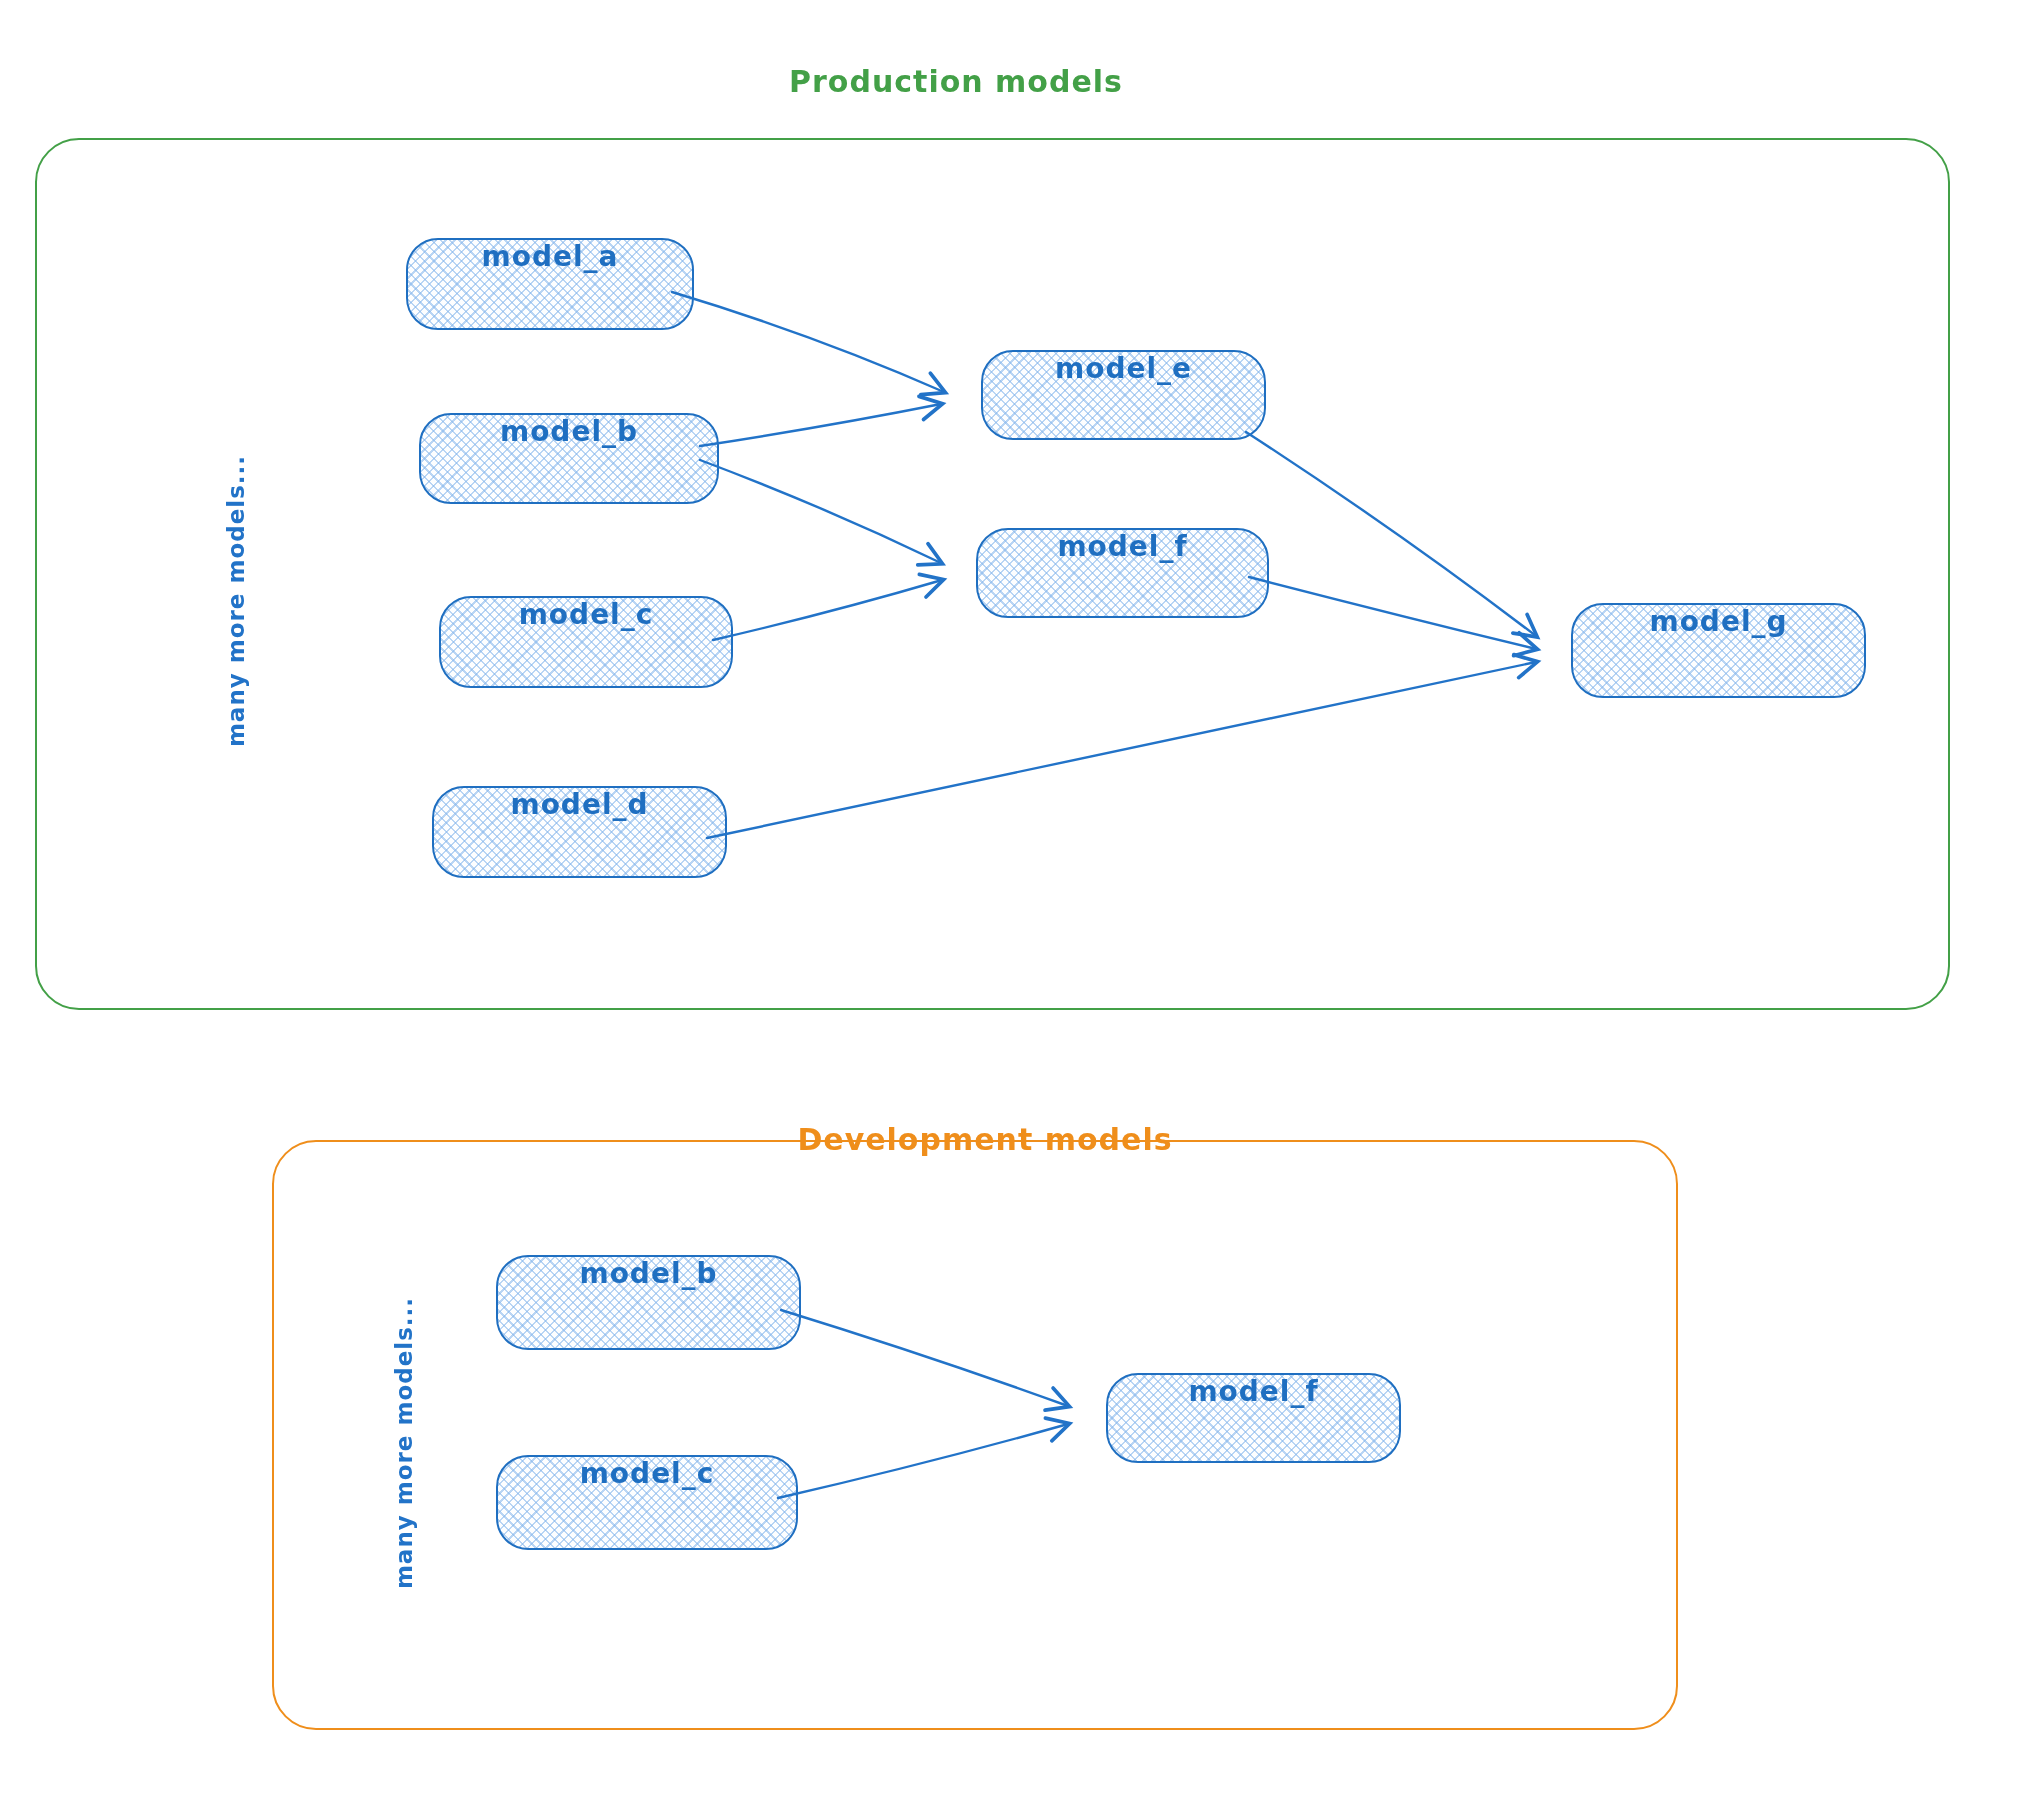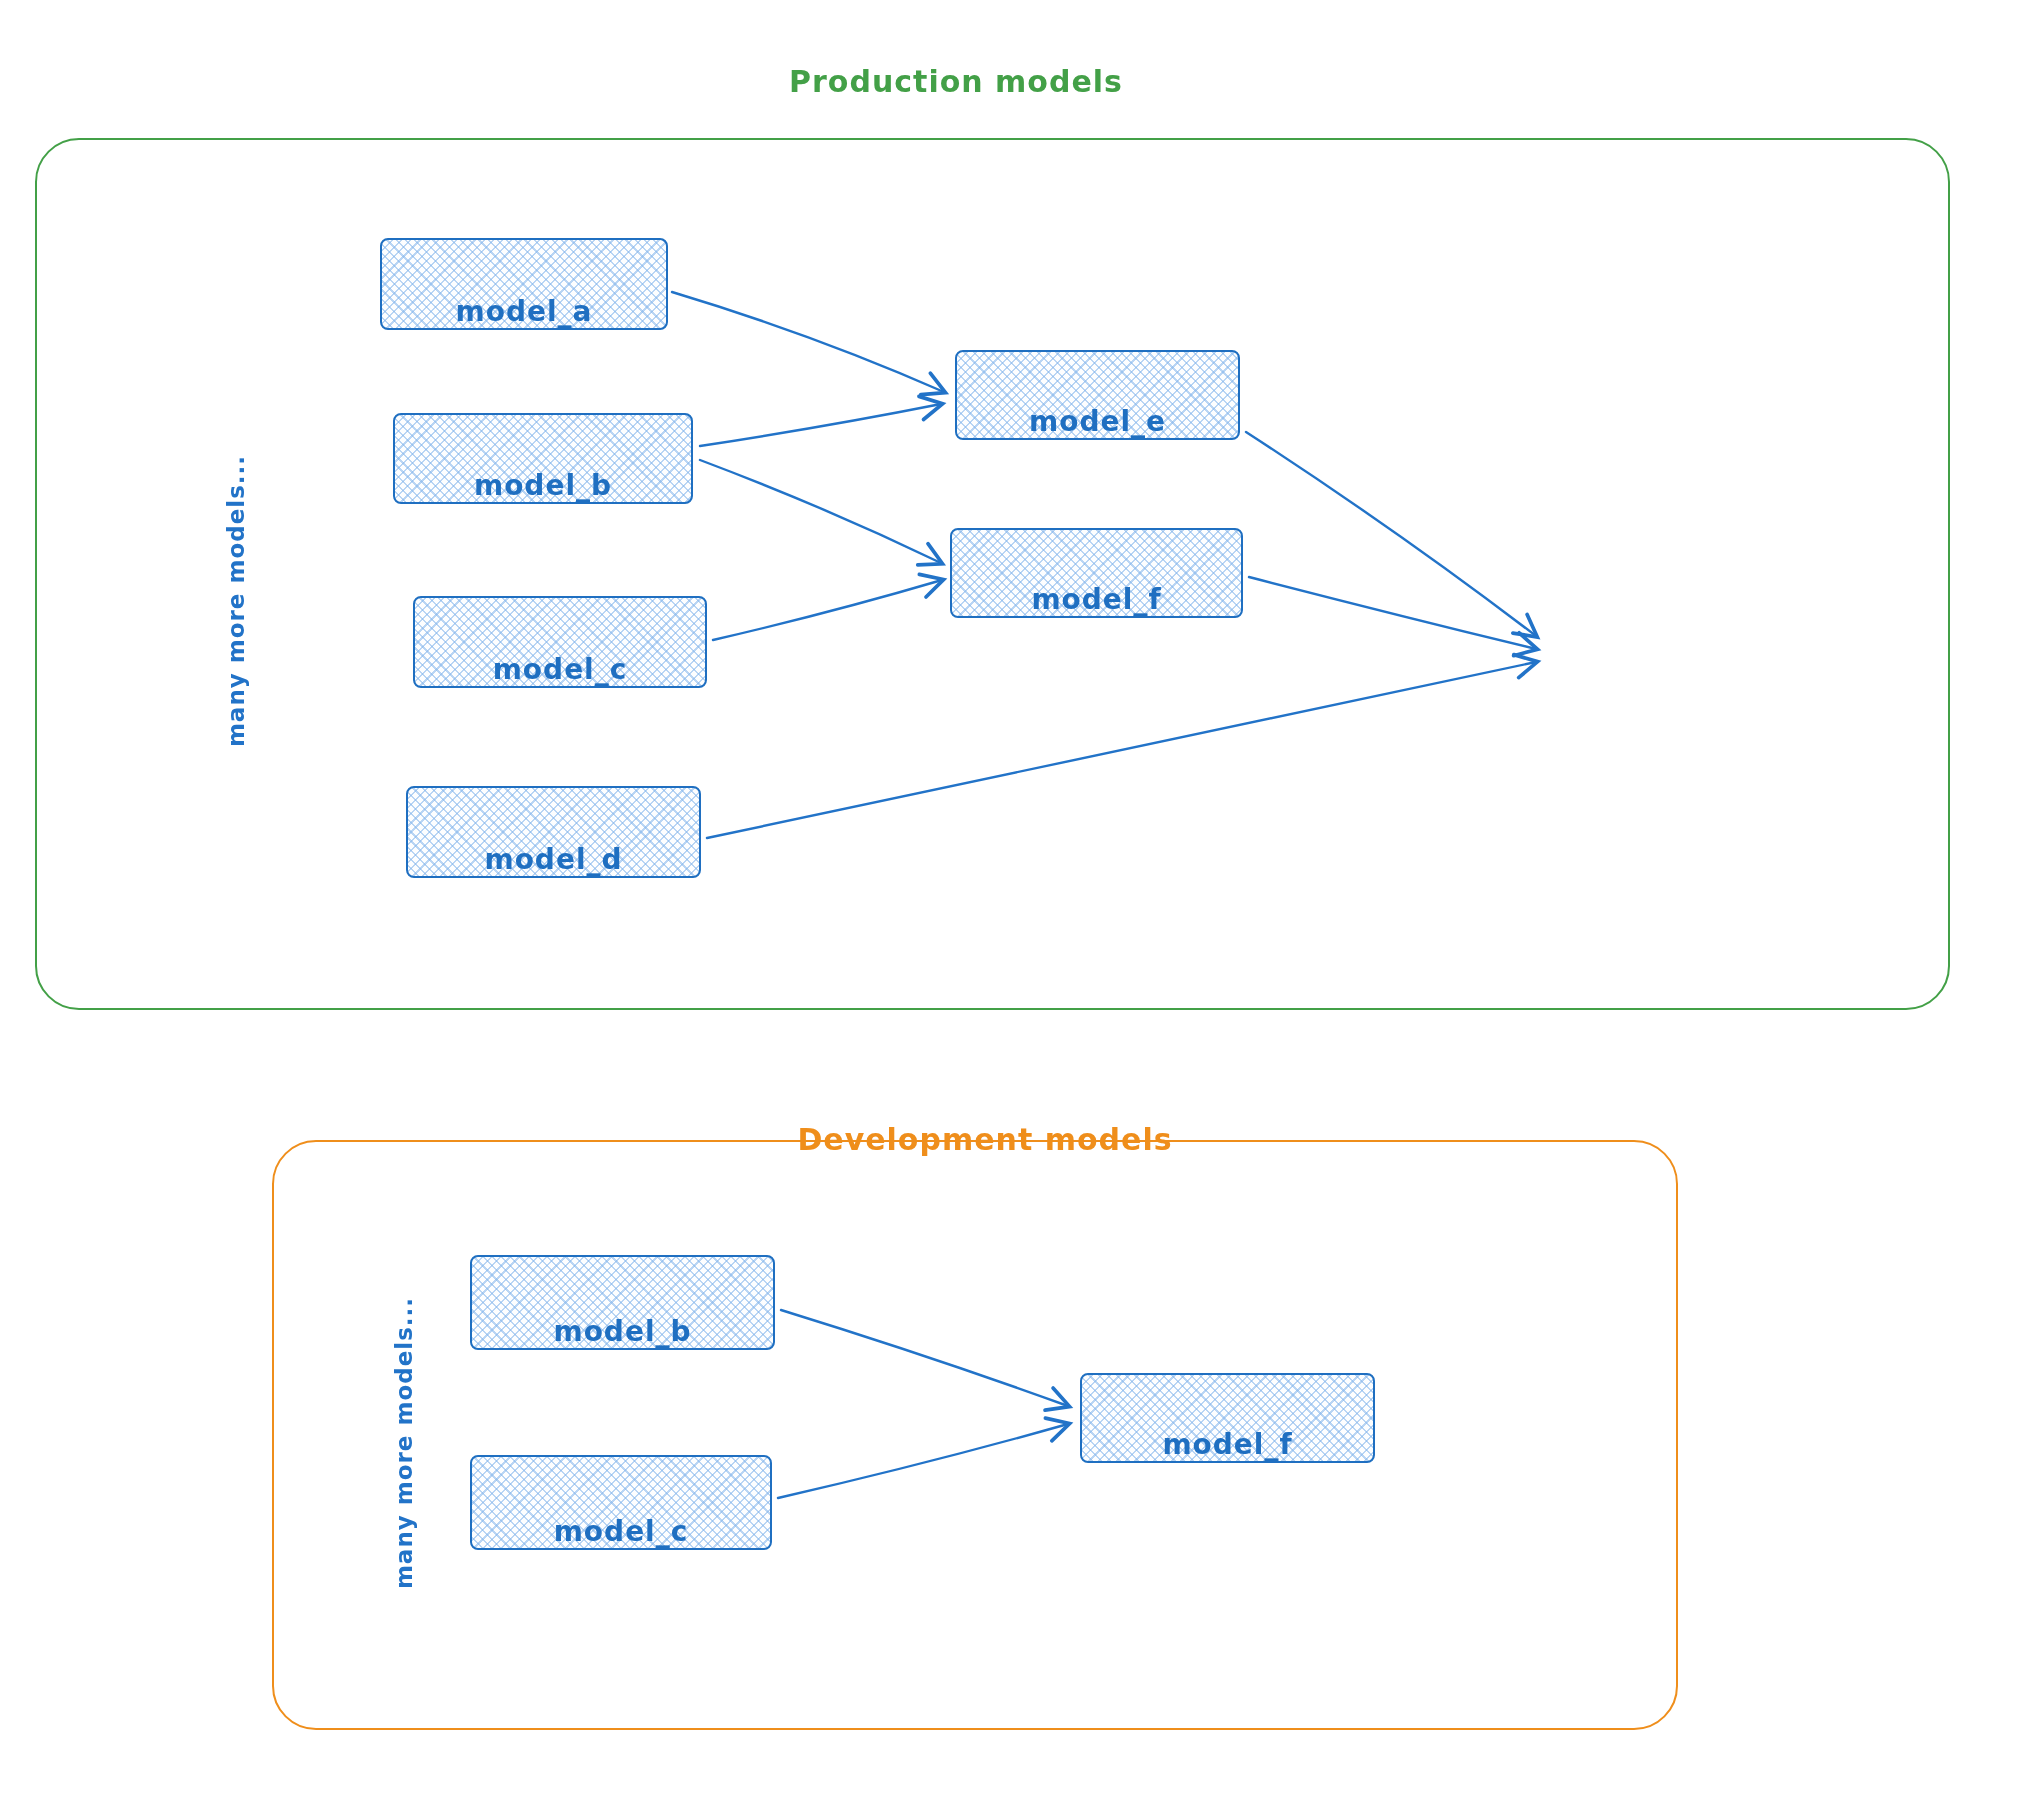--- a/index.html
+++ b/index.html
@@ -14,27 +14,27 @@
 
   .section-title { position: absolute; width: 480px; text-align: center; font-size: 30px; font-weight: 700; letter-spacing: 1px; }
   .prod-title { left: 716px; top: 64px; color: #43a047; }
   .dev-title  { left: 745px; top: 1082px; color: #ef8e1b; margin-top: 40px; }
 
   .side-label { position: absolute; width: 320px; height: 34px; text-align: center; color: #2273c8;
                 font-size: 23px; font-weight: 600; letter-spacing: 1px; transform: rotate(-90deg); }
   .side-label.prod { left: 80px;  top: 584px; }
   .side-label.dev  { left: 248px; top: 1426px; }
 
-  .node { position: absolute; border: 2.5px solid #1f6fc1; border-radius: 8px;
-          display: flex; align-items: flex-end; justify-content: center;
+  .node { position: absolute; border: 2.5px solid #1f6fc1; border-radius: 32px;
+          display: flex; align-items: flex-start; justify-content: center;
           color: #1f6fc1; font-size: 28px; font-weight: 600; letter-spacing: 1px;
           background-color: #fdfeff;
           background-image:
             repeating-linear-gradient(45deg,  rgba(130,180,235,0.55) 0px, rgba(130,180,235,0.55) 1.6px, transparent 1.6px, transparent 6.5px),
-            repeating-linear-gradient(135deg, rgba(130,180,235,0.55) 0px, rgba(130,180,235,0.55) 1.6px, transparent 1.6px, transparent 6.5px); }
+            repeating-linear-gradient(135deg, rgba(130,180,235,0.55) 0px, rgba(130,180,235,0.55) 1.6px, transparent 1.6px, transparent 6.5px); margin-left: 26px; }
 
   svg.edges { position: absolute; left: 0; top: 0; pointer-events: none; }
   .edge { fill: none; stroke: #2273c8; stroke-width: 2.4px; stroke-linecap: round; }
 </style>
 </head>
 <body>
 
 <div class="canvas">
 
   <div class="section-title prod-title">Production models</div>
@@ -51,20 +51,23 @@
     <span>model_c</span>
   </div>
   <div class="node" style="left:955px; top:350px; width:285px; height:90px;">
     <span>model_e</span>
   </div>
   <div class="node" style="left:406px; top:786px; width:295px; height:92px;">
     <span>model_d</span>
   </div>
   <div class="node" style="left:950px; top:528px; width:293px; height:90px;">
     <span>model_f</span>
+  </div>
+  <div class="node" style="left:1545px; top:603px; width:295px; height:95px;">
+    <span>model_g</span>
   </div>
 
   <div class="section-title dev-title">Development models</div>
   <div class="frame dev-frame"></div>
   <div class="side-label dev">many more models...</div>
 
   <div class="node" style="left:470px; top:1255px; width:305px; height:95px;">
     <span>model_b</span>
   </div>
   <div class="node" style="left:470px; top:1455px; width:302px; height:95px;">

